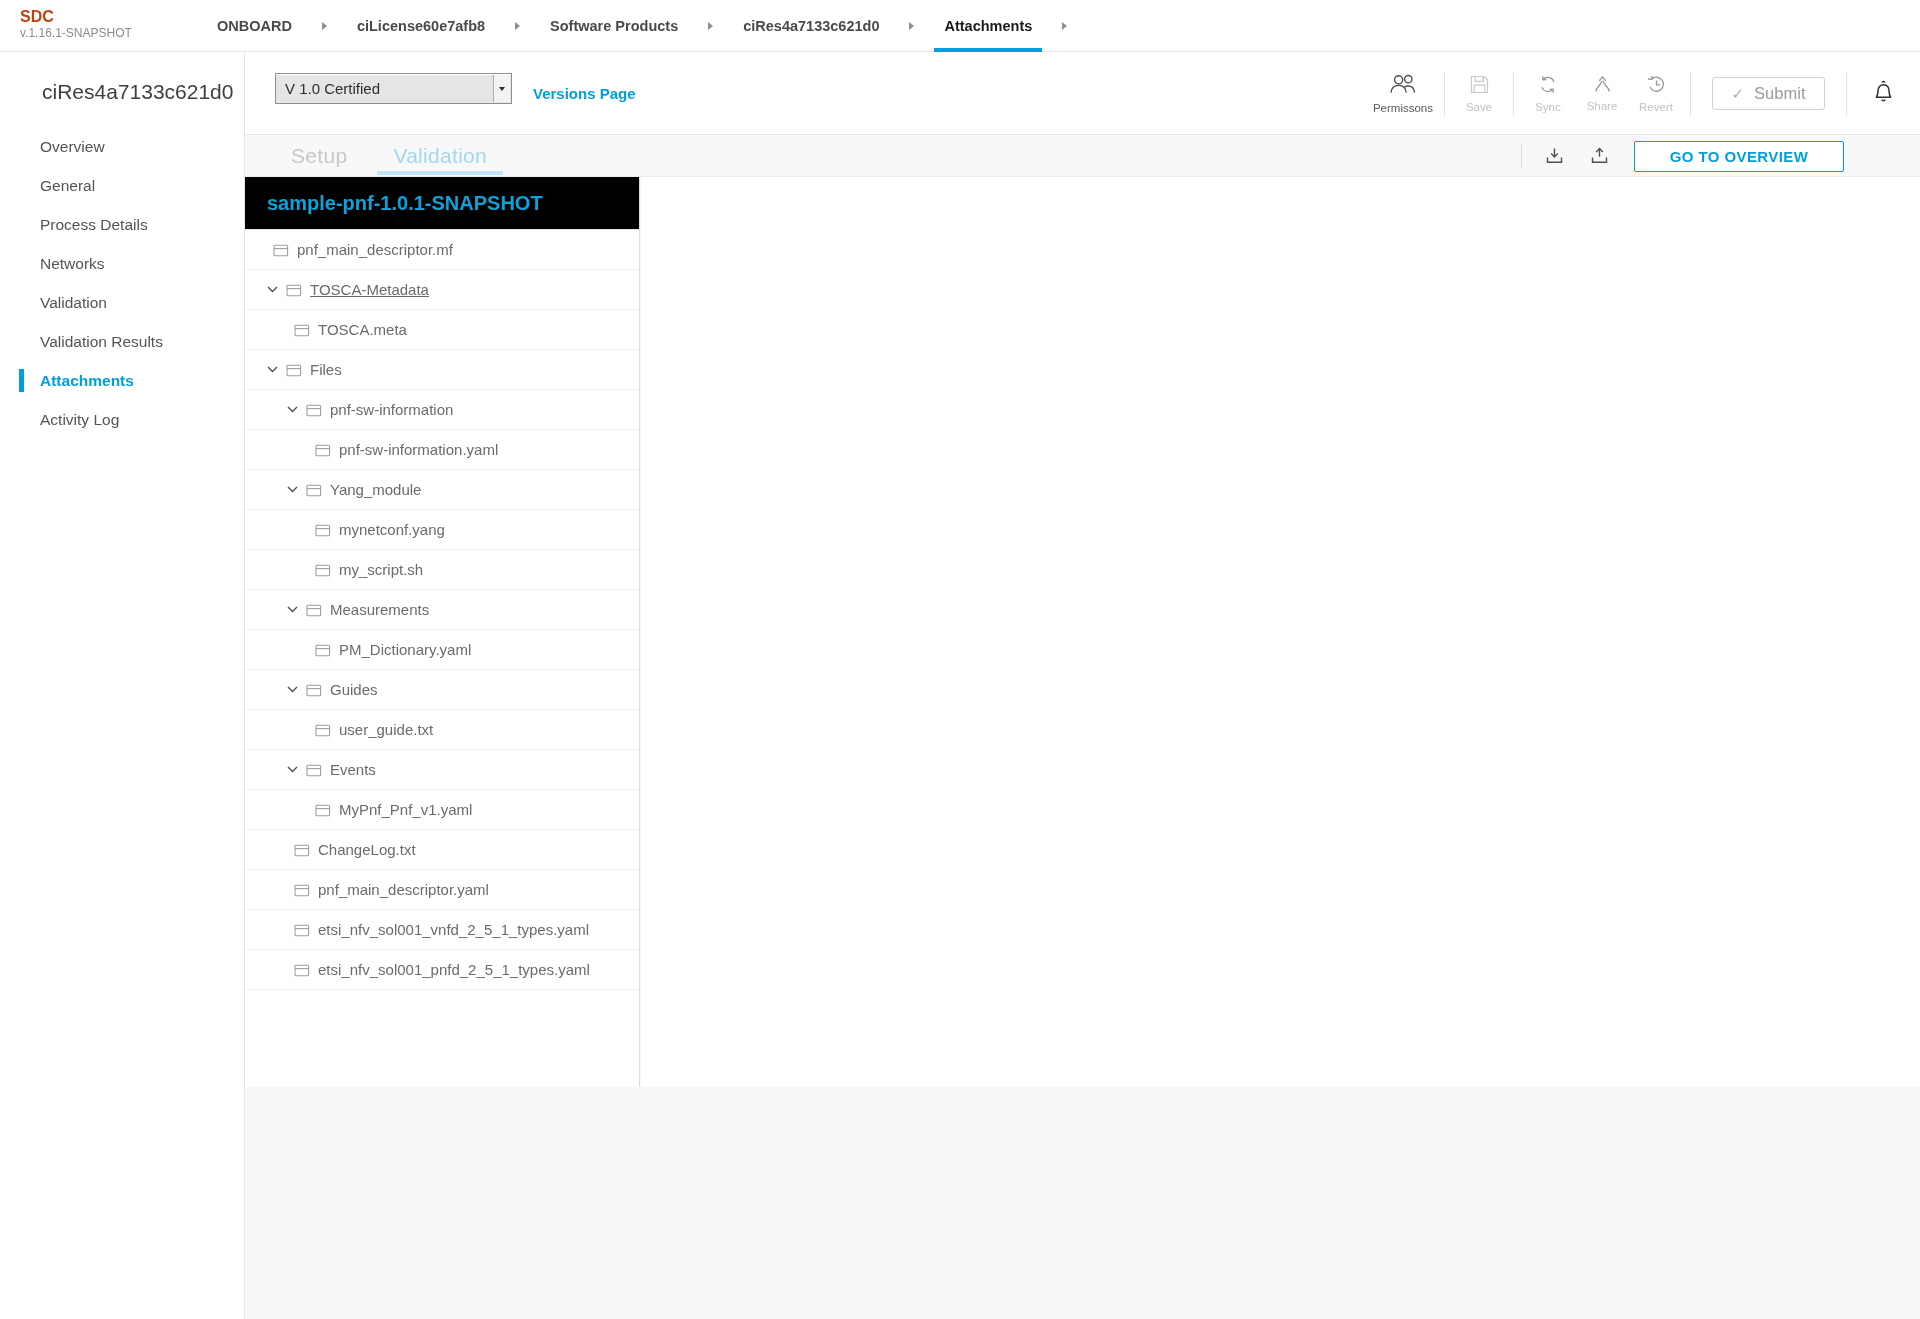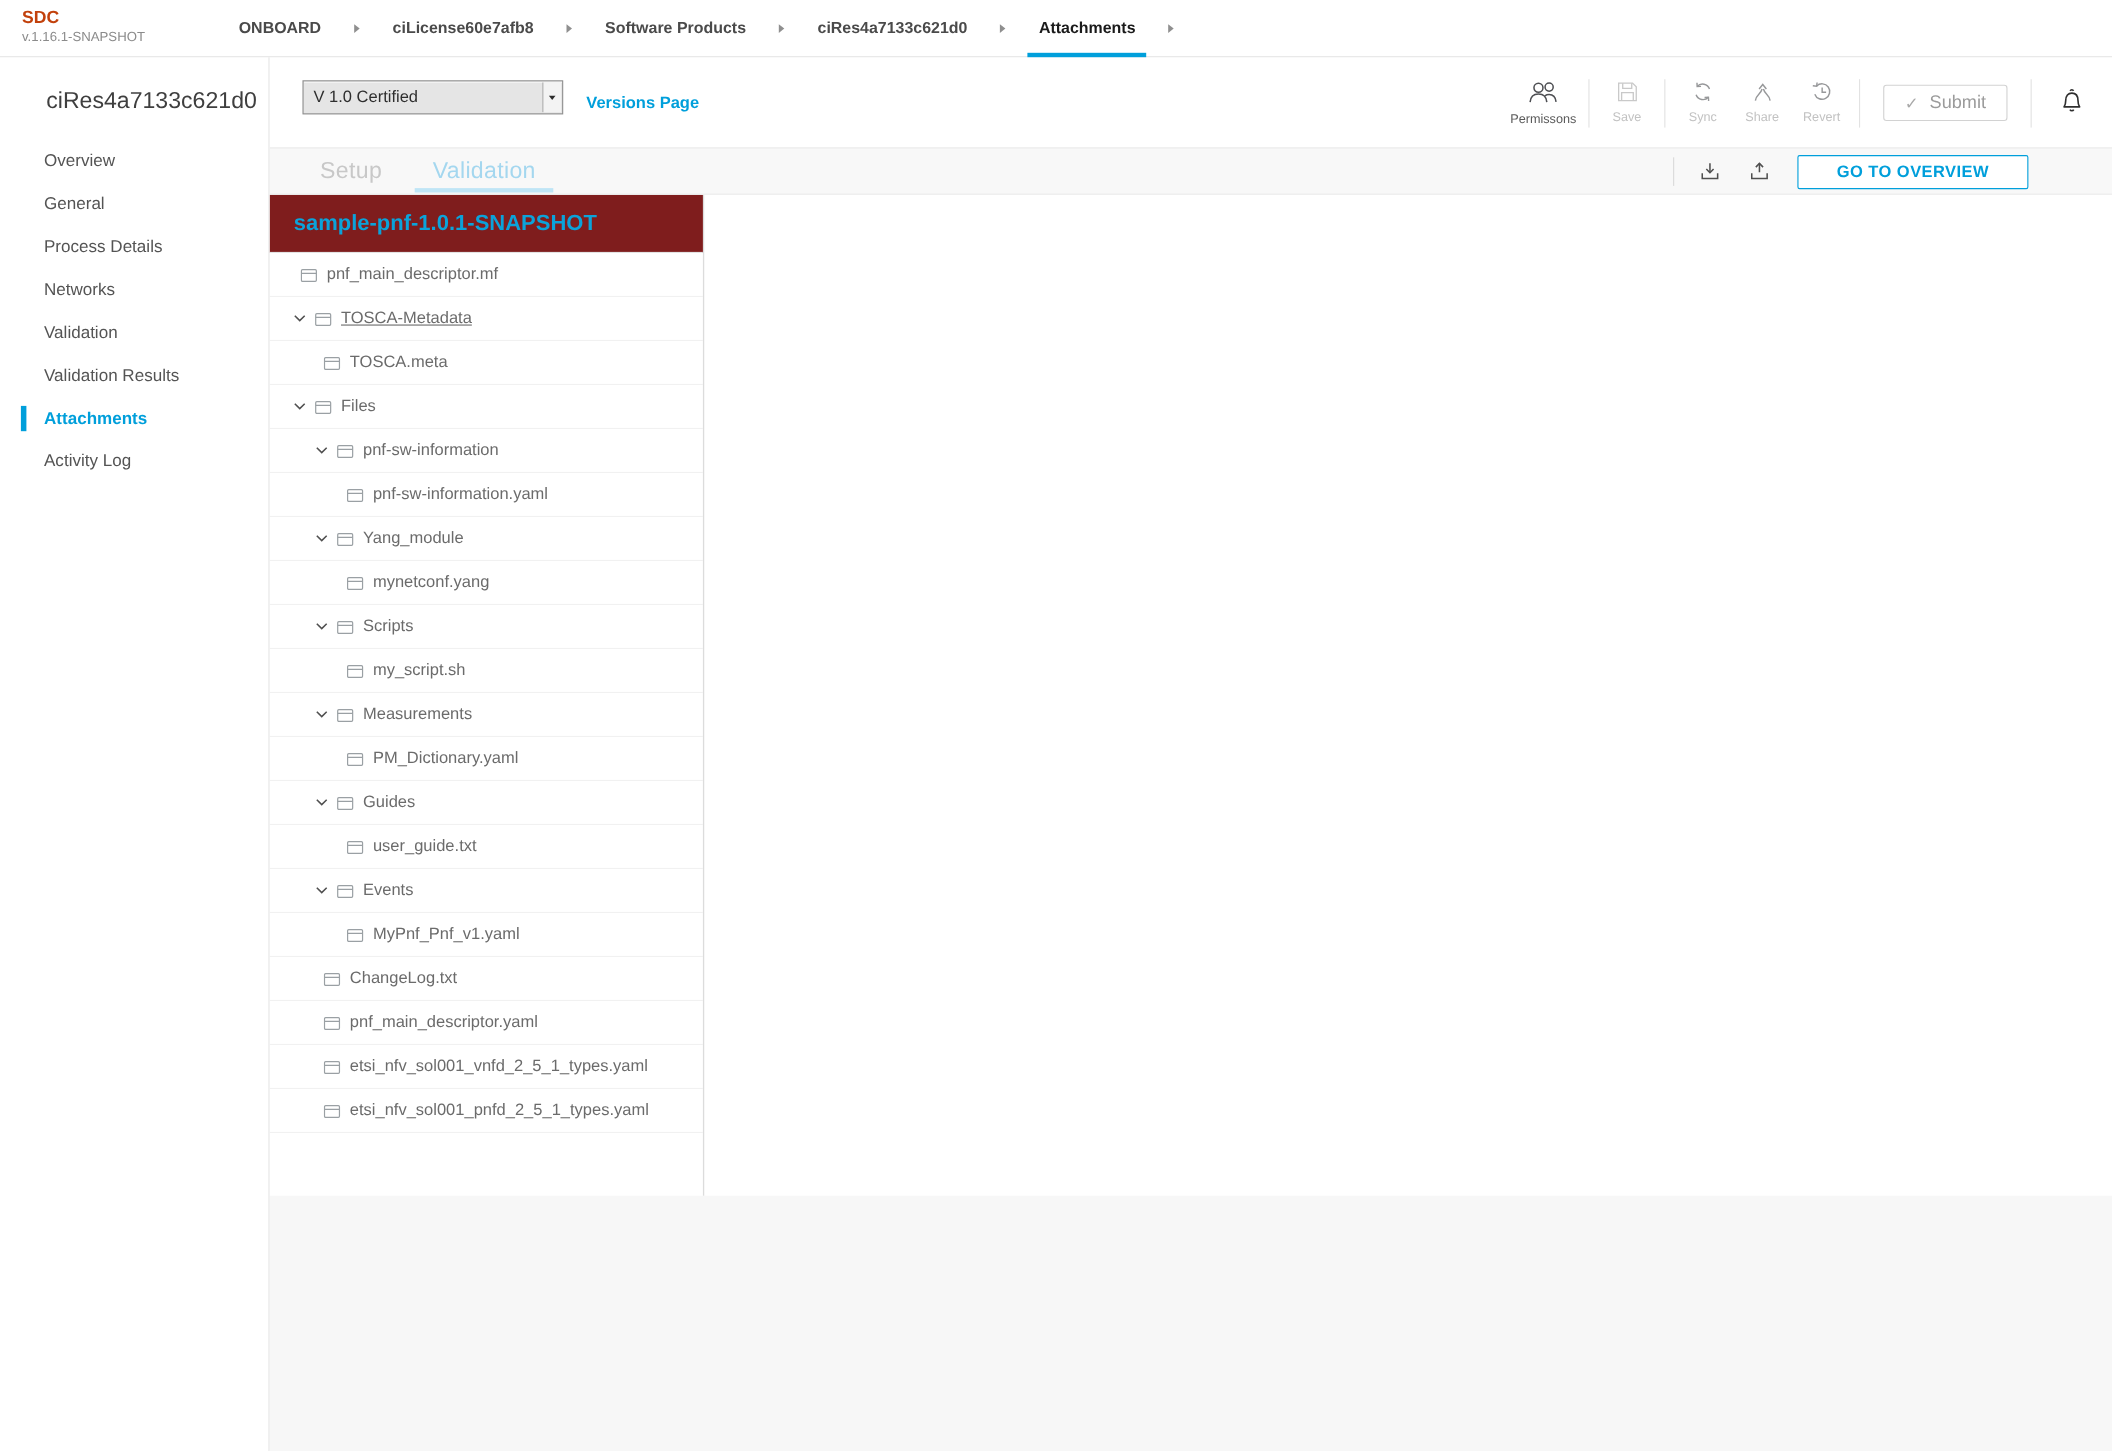--- a/index.html
+++ b/index.html
@@ -53,21 +53,21 @@
   .tab { position:relative; display:flex; align-items:center; padding:0 16px; margin-right:14px; font-size:21px; letter-spacing:.3px; cursor:pointer; }
   .tab.inactive { color:#c8c8c8; }
   .tab.active { color:#a4d7ef; }
   .tab.active::after { content:''; position:absolute; left:0; right:0; bottom:2px; height:4px; background:#bfe5f6; }
   .strip-controls { position:absolute; right:0; top:0; height:42px; display:flex; align-items:center; }
   .strip-divider { width:1px; height:26px; background:#d9d9d9; margin-right:10px; }
   .icon-btn { width:45px; display:flex; justify-content:center; color:#4f4f4f; cursor:pointer; }
   .goto-btn { width:210px; height:31px; border:1px solid #009fdb; border-radius:2px; background:#fff; color:#009fdb; font-size:15px; font-weight:700; letter-spacing:.4px; display:flex; align-items:center; justify-content:center; margin:0 76px 0 12px; cursor:pointer; white-space:nowrap; }
   
   .tree-panel { position:absolute; left:245px; top:177px; width:395px; height:910px; background:#fff; border-right:1px solid #dcdcdc; z-index:2; }
-  .tree-header { height:53px; background:#7f1d1d; border-bottom:1px solid #e3e3e3; display:flex; align-items:center; padding-left:22px; font-size:20px; font-weight:700; color:#0ba3da; white-space:nowrap; }
+  .tree-header { height:53px; background:#000000; border-bottom:1px solid #e3e3e3; display:flex; align-items:center; padding-left:22px; font-size:20px; font-weight:700; color:#0ba3da; white-space:nowrap; }
   .tree-row { height:40px; display:flex; align-items:center; border-bottom:1px solid #f1f1f1; font-size:15px; color:#6b6b6b; cursor:pointer; white-space:nowrap; }
   .tree-chevron { display:flex; width:15px; margin-right:4px; color:#4f4f4f; flex:none; }
   .tree-ficon { display:flex; margin-right:8px; color:#9aa0a4; flex:none; }
   .content-pane { position:absolute; left:641px; top:177px; width:1279px; height:910px; background:#fff; z-index:1; }
 </style>
 </head>
 <body>
 
 <div class="screen">
 
@@ -286,34 +286,20 @@
         </div>
         <div class="tree-row" style="padding-left: 70px;">
           <span class="tree-ficon">
             <svg width="16" height="14" viewBox="0 0 16 14" fill="none" stroke="currentColor" stroke-width="1.1">
               <rect x="1" y="2.2" width="13.6" height="10.6" rx="1"></rect>
               <path d="M1 5.6h13.6"></path>
             </svg>
           </span>
           <span>mynetconf.yang</span>
         </div>
-        <div class="tree-row" style="padding-left: 42px;">
-          <span class="tree-chevron">
-            <svg width="11" height="7" viewBox="0 0 11 7" fill="none" stroke="currentColor" stroke-width="1.4">
-              <path d="M1 1l4.5 4.5L10 1"></path>
-            </svg>
-          </span>
-          <span class="tree-ficon">
-            <svg width="16" height="14" viewBox="0 0 16 14" fill="none" stroke="currentColor" stroke-width="1.1">
-              <rect x="1" y="2.2" width="13.6" height="10.6" rx="1"></rect>
-              <path d="M1 5.6h13.6"></path>
-            </svg>
-          </span>
-          <span>Scripts</span>
-        </div>
         <div class="tree-row" style="padding-left: 70px;">
           <span class="tree-ficon">
             <svg width="16" height="14" viewBox="0 0 16 14" fill="none" stroke="currentColor" stroke-width="1.1">
               <rect x="1" y="2.2" width="13.6" height="10.6" rx="1"></rect>
               <path d="M1 5.6h13.6"></path>
             </svg>
           </span>
           <span>my_script.sh</span>
         </div>
         <div class="tree-row" style="padding-left: 42px;">

